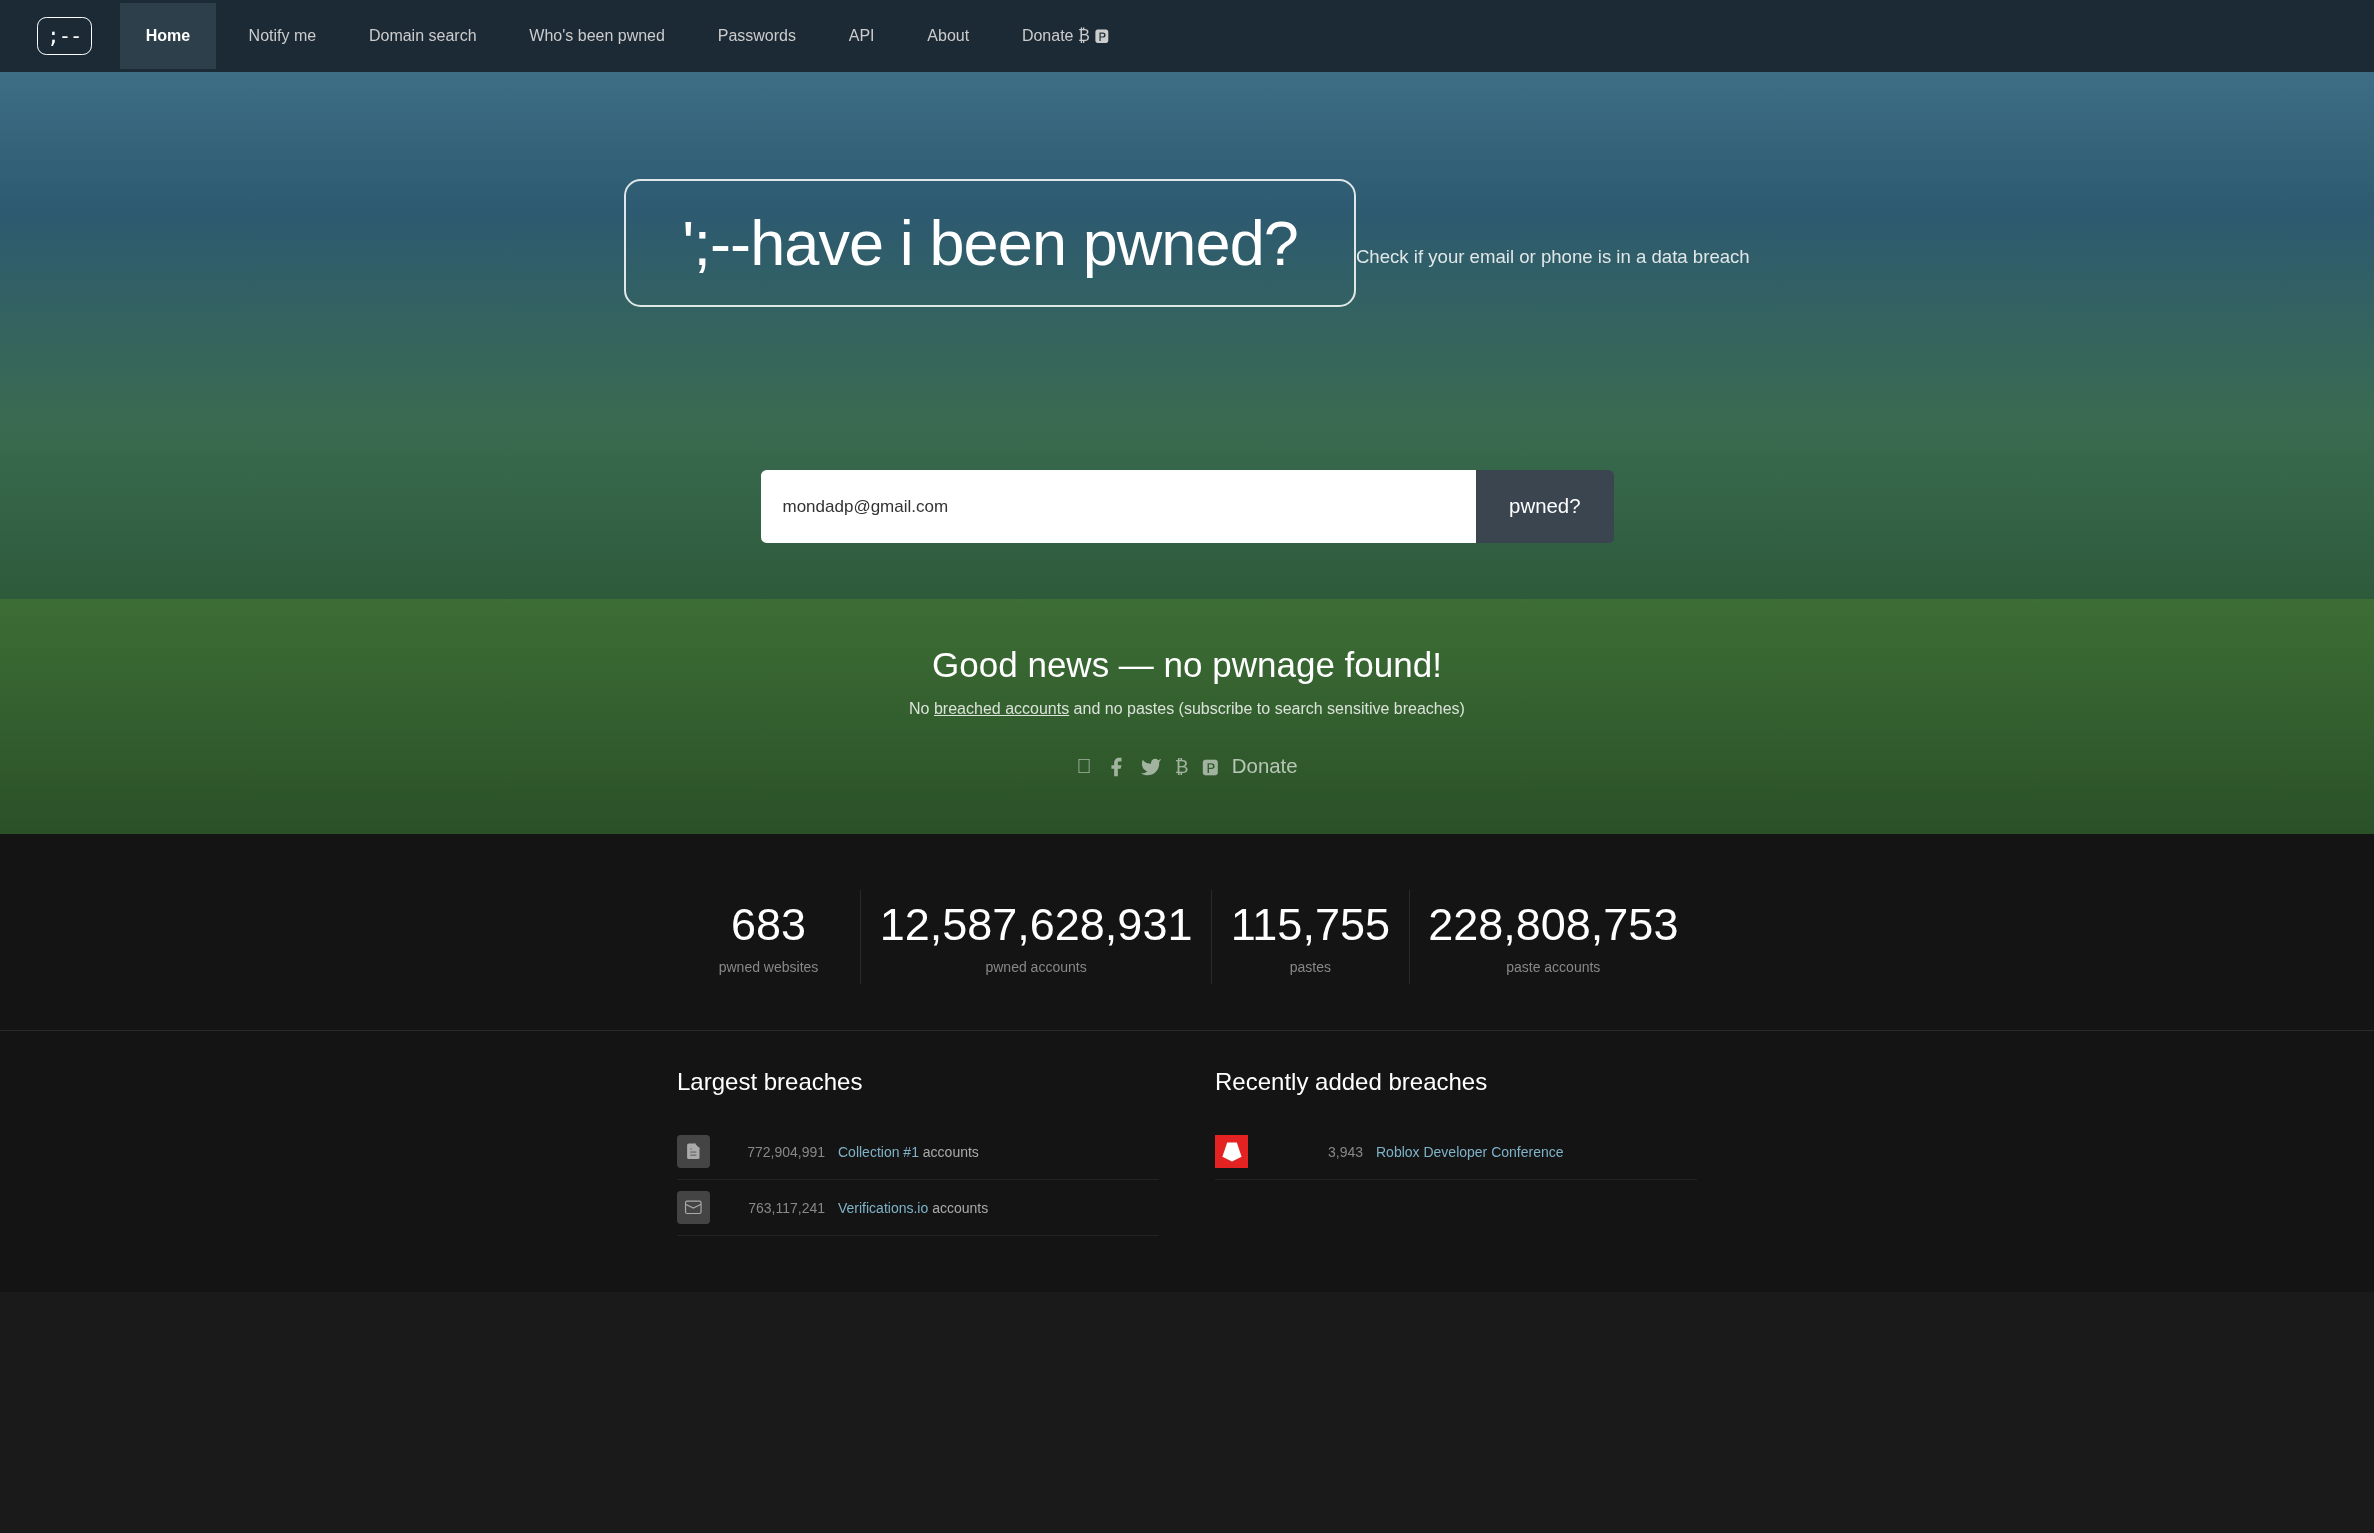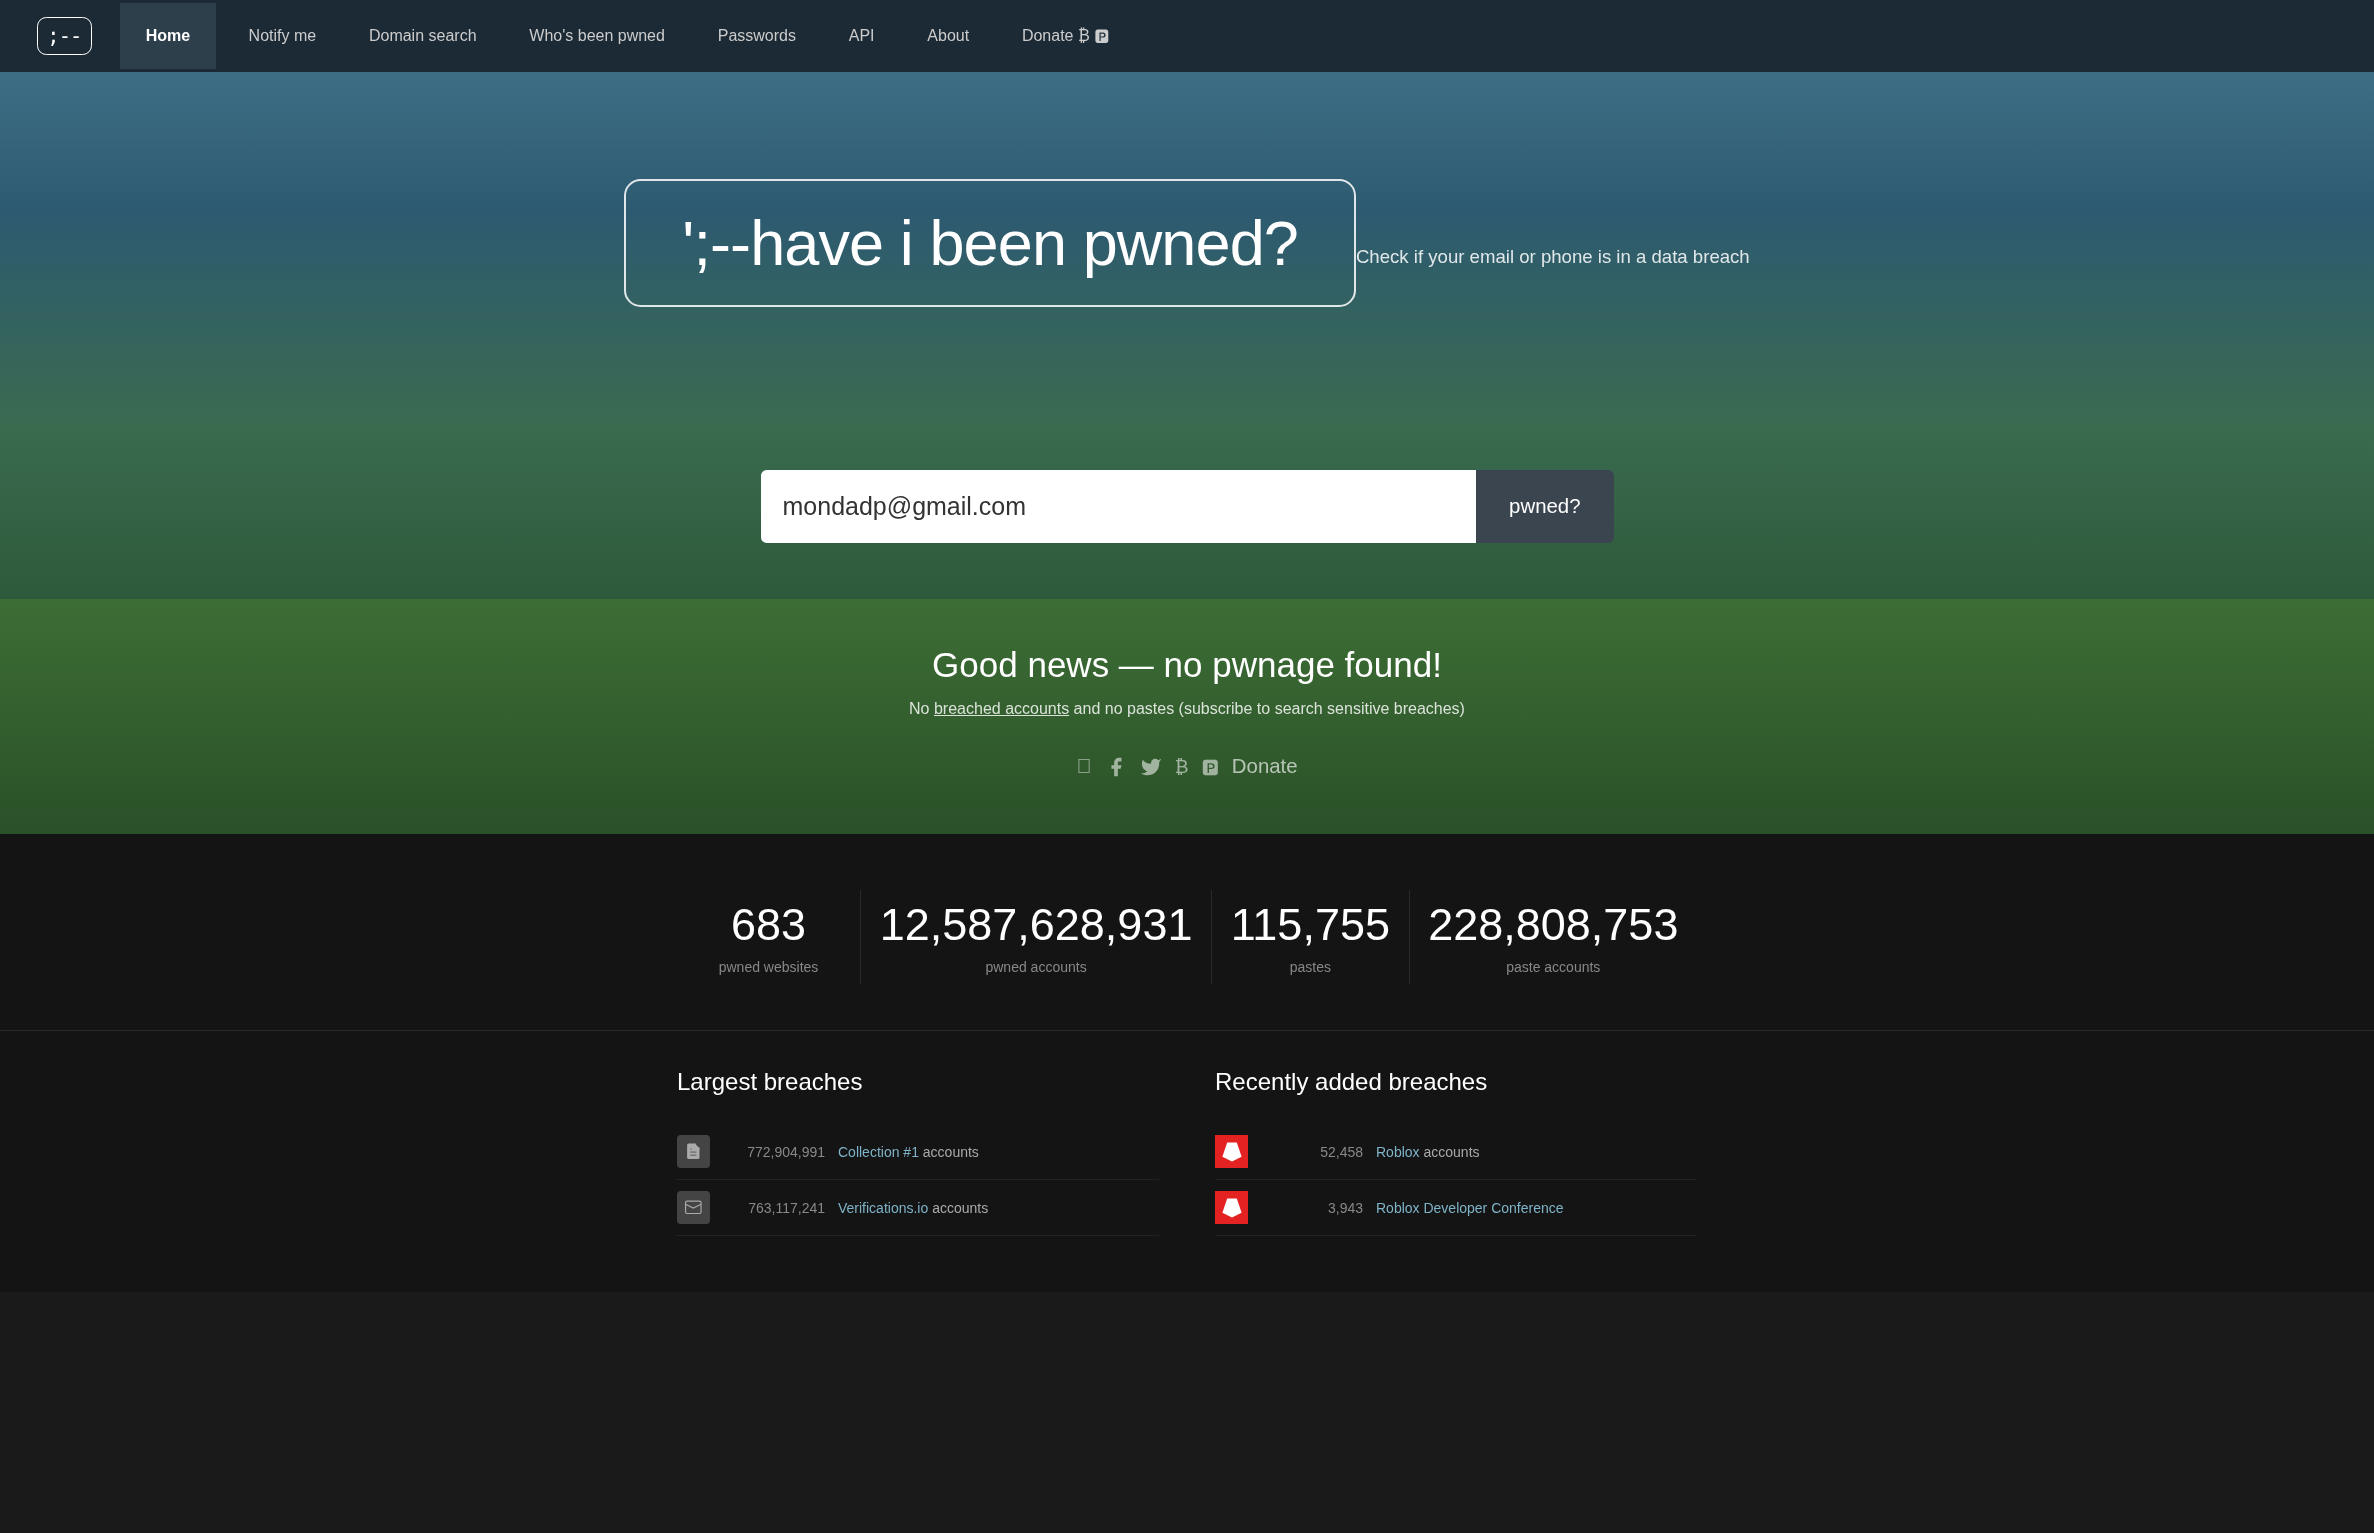--- a/index.html
+++ b/index.html
@@ -88,21 +88,21 @@
       justify-content: center;
     }
     .search-form {
       display: flex;
       width: 100%;
       max-width: 853px;
     }
     .search-input {
       flex: 1;
       padding: 20px 22px;
-      font-size: 25px;
+      font-size: 17px;
       border: none;
       border-radius: 5.6px 0 0 5.6px;
       outline: none;
       color: #333;
       background: #fff;
     }
     .search-button {
       padding: 25px 33px;
       background: #3a4550;
       color: #fff;
@@ -372,31 +372,20 @@
 
     <div class="breach-col">
       <h3 class="breach-col-title">Recently added breaches</h3>
       <ul class="breach-list">
         <li class="breach-item">
           <div class="breach-icon roblox">
             <svg width="24" height="24" viewBox="0 0 100 100" fill="white">
               <polygon points="30,10 70,10 90,70 50,90 10,70"></polygon>
             </svg>
           </div>
-          <span class="breach-count">52,458</span>
-          <span class="breach-name">
-            <a href="#">Roblox</a> accounts
-          </span>
-        </li>
-        <li class="breach-item">
-          <div class="breach-icon roblox">
-            <svg width="24" height="24" viewBox="0 0 100 100" fill="white">
-              <polygon points="30,10 70,10 90,70 50,90 10,70"></polygon>
-            </svg>
-          </div>
           <span class="breach-count">3,943</span>
           <span class="breach-name">
             <a href="#">Roblox Developer Conference</a>
           </span>
         </li>
       </ul>
     </div>
   </div>
 </section>
 

